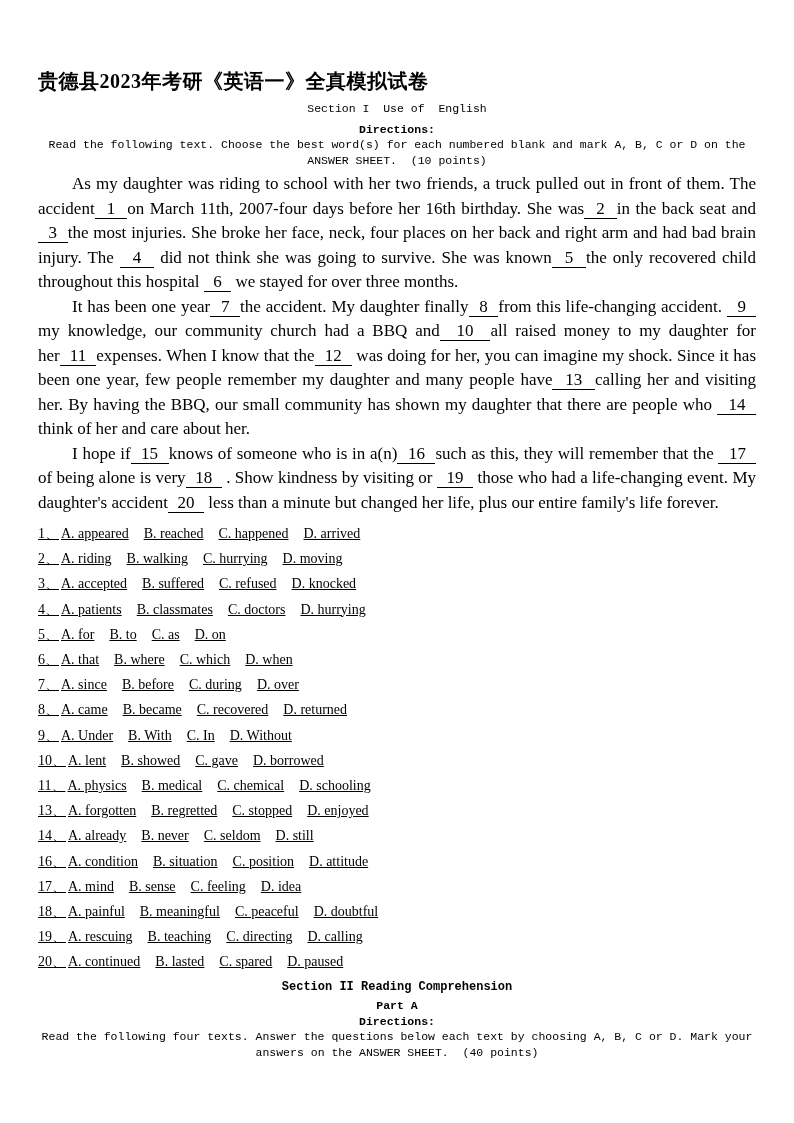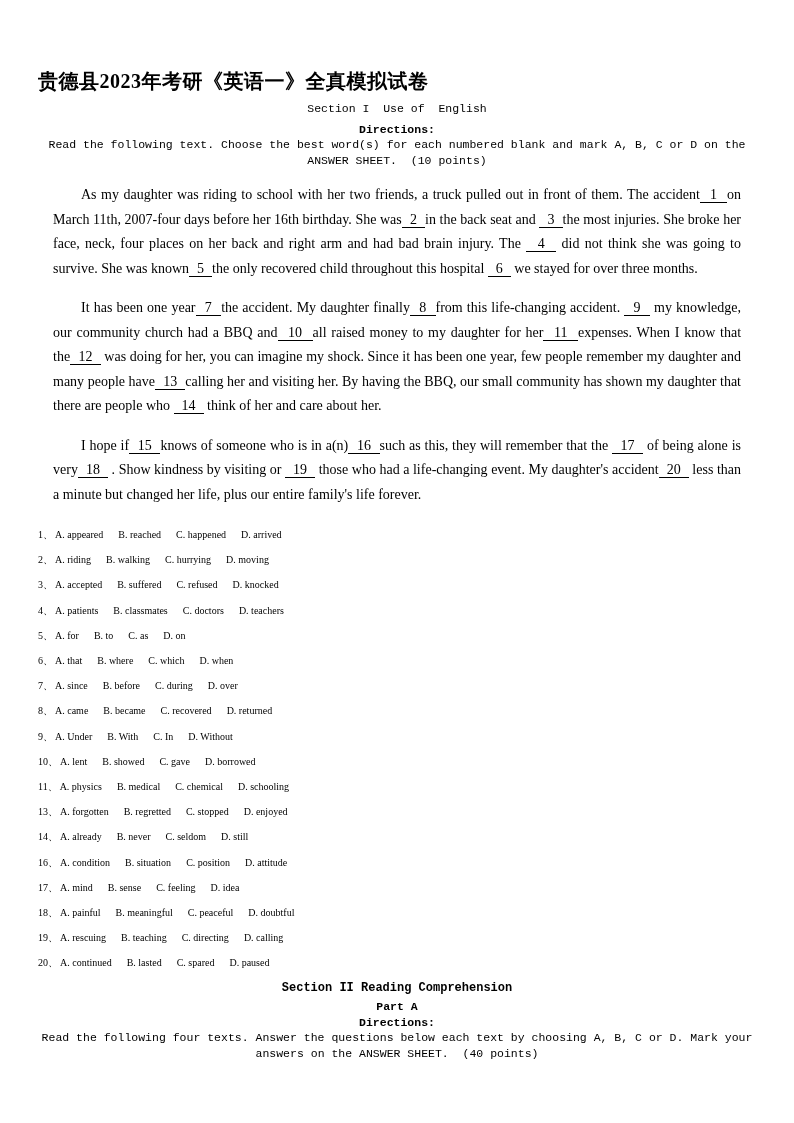--- a/index.html
+++ b/index.html
@@ -32,36 +32,37 @@
     line-height: 15.5px;
     white-space: pre-wrap;
     text-align: center;
   }
   .center { text-align: center; }
   .bold { font-weight: bold; }
   .heading1 { margin-bottom: 5px; }
   .dirtext { margin-bottom: 2px; }
   .passage { margin-top: 4px; }
   .passage p {
-    margin: 15px;
+    margin: 0;
     text-indent: 2em;
     text-align: justify;
-    font-size: 14px;
+    font-size: 17px;
     line-height: 24.5px;
   }
   .blank {
     border-bottom: 1px solid #000;
     padding: 0 1px;
     white-space: nowrap;
   }
   .questions { margin-top: 6px; }
   .question {
-    font-size: 10px;
+    font-size: 14px;
     line-height: 25.2px;
     white-space: nowrap;
+    text-decoration: underline;
   }
   .qnum { margin-right: 2px; }
   .option { margin-right: 15px; }
   .option:last-child { margin-right: 0; }
   .sec2 {
     margin-top: 5px;
     margin-bottom: 3px;
     font-size: 12px;
   }
 </style>
@@ -81,21 +82,21 @@
   <div id="passage" class="passage">
       <p>As my daughter was riding to school with her two friends, a truck pulled out in front of them. The accident<span class="blank">&nbsp;&nbsp;1&nbsp;&nbsp;</span>on March 11th, 2007-four days before her 16th birthday. She was<span class="blank">&nbsp;&nbsp;2&nbsp;&nbsp;</span>in the back seat and <span class="blank">&nbsp;&nbsp;3&nbsp;&nbsp;</span>the most injuries. She broke her face, neck, four places on her back and right arm and had bad brain injury. The <span class="blank">&nbsp;&nbsp;4&nbsp;&nbsp;</span> did not think she was going to survive. She was known<span class="blank">&nbsp;&nbsp;5&nbsp;&nbsp;</span>the only recovered child throughout this hospital <span class="blank">&nbsp;&nbsp;6&nbsp;&nbsp;</span> we stayed for over three months.</p>
       <p>It has been one year<span class="blank">&nbsp;&nbsp;7&nbsp;&nbsp;</span>the accident. My daughter finally<span class="blank">&nbsp;&nbsp;8&nbsp;&nbsp;</span>from this life-changing accident. <span class="blank">&nbsp;&nbsp;9&nbsp;&nbsp;</span> my knowledge, our community church had a BBQ and<span class="blank">&nbsp;&nbsp;10&nbsp;&nbsp;</span>all raised money to my daughter for her<span class="blank">&nbsp;&nbsp;11&nbsp;&nbsp;</span>expenses. When I know that the<span class="blank">&nbsp;&nbsp;12&nbsp;&nbsp;</span> was doing for her, you can imagine my shock. Since it has been one year, few people remember my daughter and many people have<span class="blank">&nbsp;&nbsp;13&nbsp;&nbsp;</span>calling her and visiting her. By having the BBQ, our small community has shown my daughter that there are people who <span class="blank">&nbsp;&nbsp;14&nbsp;&nbsp;</span> think of her and care about her.</p>
       <p>I hope if<span class="blank">&nbsp;&nbsp;15&nbsp;&nbsp;</span>knows of someone who is in a(n)<span class="blank">&nbsp;&nbsp;16&nbsp;&nbsp;</span>such as this, they will remember that the <span class="blank">&nbsp;&nbsp;17&nbsp;&nbsp;</span> of being alone is very<span class="blank">&nbsp;&nbsp;18&nbsp;&nbsp;</span> . Show kindness by visiting or <span class="blank">&nbsp;&nbsp;19&nbsp;&nbsp;</span> those who had a life-changing event. My daughter's accident<span class="blank">&nbsp;&nbsp;20&nbsp;&nbsp;</span> less than a minute but changed her life, plus our entire family's life forever.</p>
     </div>
 
   <div id="questions" class="questions">
       <div class="question"><span class="qnum">1、</span><span class="option">A. appeared</span><span class="option">B. reached</span><span class="option">C. happened</span><span class="option">D. arrived</span></div>
       <div class="question"><span class="qnum">2、</span><span class="option">A. riding</span><span class="option">B. walking</span><span class="option">C. hurrying</span><span class="option">D. moving</span></div>
       <div class="question"><span class="qnum">3、</span><span class="option">A. accepted</span><span class="option">B. suffered</span><span class="option">C. refused</span><span class="option">D. knocked</span></div>
-      <div class="question"><span class="qnum">4、</span><span class="option">A. patients</span><span class="option">B. classmates</span><span class="option">C. doctors</span><span class="option">D. teachers</span></div>
+      <div class="question"><span class="qnum">4、</span><span class="option">A. patients</span><span class="option">B. classmates</span><span class="option">C. doctors</span><span class="option">D. hurrying</span></div>
       <div class="question"><span class="qnum">5、</span><span class="option">A. for</span><span class="option">B. to</span><span class="option">C. as</span><span class="option">D. on</span></div>
       <div class="question"><span class="qnum">6、</span><span class="option">A. that</span><span class="option">B. where</span><span class="option">C. which</span><span class="option">D. when</span></div>
       <div class="question"><span class="qnum">7、</span><span class="option">A. since</span><span class="option">B. before</span><span class="option">C. during</span><span class="option">D. over</span></div>
       <div class="question"><span class="qnum">8、</span><span class="option">A. came</span><span class="option">B. became</span><span class="option">C. recovered</span><span class="option">D. returned</span></div>
       <div class="question"><span class="qnum">9、</span><span class="option">A. Under</span><span class="option">B. With</span><span class="option">C. In</span><span class="option">D. Without</span></div>
       <div class="question"><span class="qnum">10、</span><span class="option">A. lent</span><span class="option">B. showed</span><span class="option">C. gave</span><span class="option">D. borrowed</span></div>
       <div class="question"><span class="qnum">11、</span><span class="option">A. physics</span><span class="option">B. medical</span><span class="option">C. chemical</span><span class="option">D. schooling</span></div>
       <div class="question"><span class="qnum">13、</span><span class="option">A. forgotten</span><span class="option">B. regretted</span><span class="option">C. stopped</span><span class="option">D. enjoyed</span></div>
       <div class="question"><span class="qnum">14、</span><span class="option">A. already</span><span class="option">B. never</span><span class="option">C. seldom</span><span class="option">D. still</span></div>
       <div class="question"><span class="qnum">16、</span><span class="option">A. condition</span><span class="option">B. situation</span><span class="option">C. position</span><span class="option">D. attitude</span></div>

